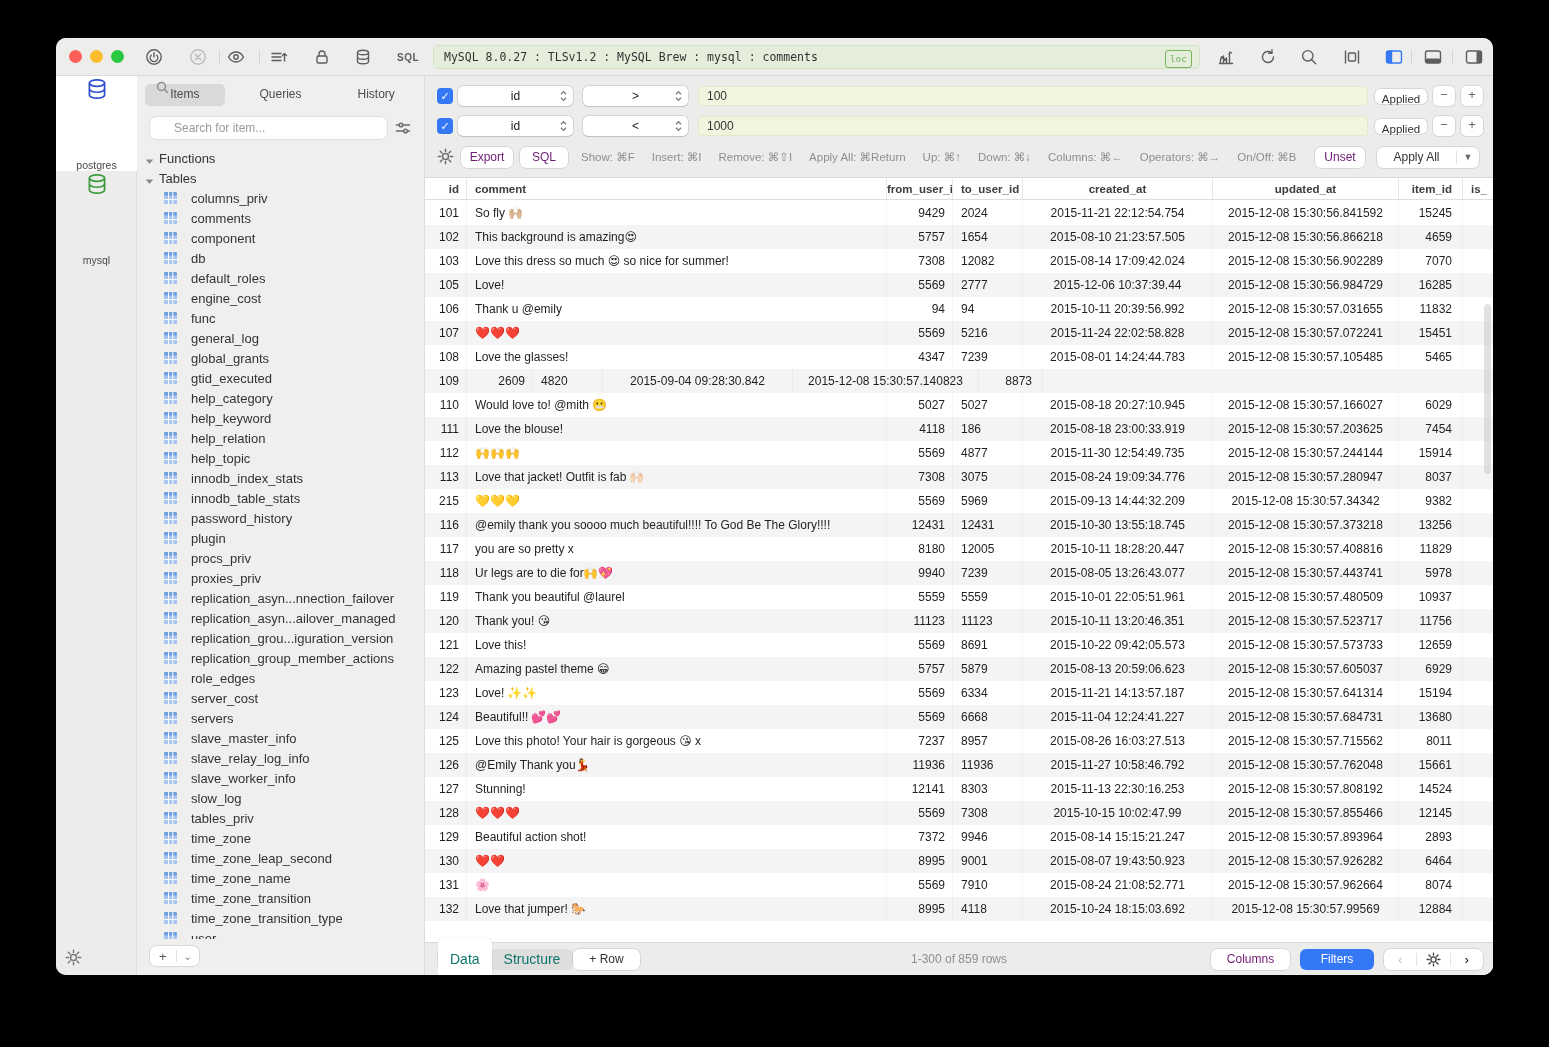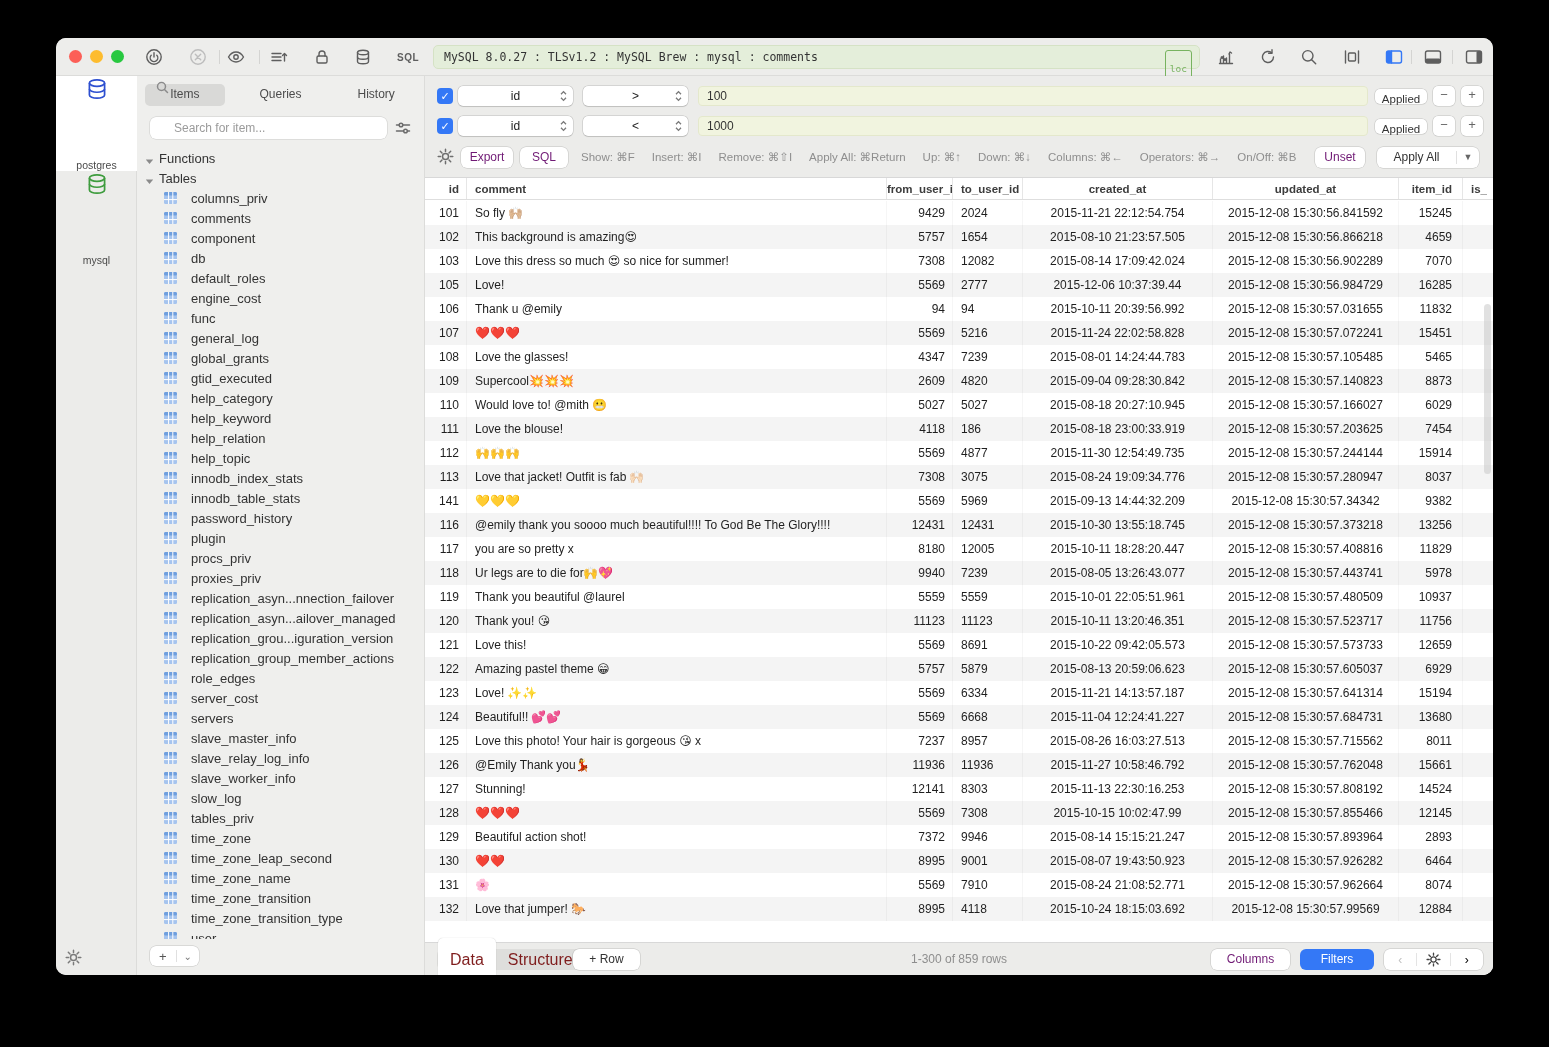--- a/index.html
+++ b/index.html
@@ -20,21 +20,21 @@
                 stroke-linecap:round; stroke-linejoin:round; }
   .tbicon.disabled { color:#BDBDBD; }
   .tb-sep { position:absolute; top:12px; width:1px; height:14px; background:#D4D4D2; }
   .sql-label { position:absolute; top:14px; font-size:10px; font-weight:700; color:#5E5E5E;
                letter-spacing:.5px; }
   .title-pill { position:absolute; left:377px; top:7px; width:767px; height:24px;
                 background:#E4EEDA; border:1px solid #D5E2C5; border-radius:5px;
                 font-family:"DejaVu Sans Mono","Liberation Mono",monospace; font-size:11.5px;
                 color:#333; line-height:22px; padding-left:10px; }
   .loc-badge { position:absolute; right:7px; top:4px; border:1px solid #77B35F; color:#77B35F;
-               border-radius:3px; font-size:9.5px; line-height:12px; padding:12px 4px; }
+               border-radius:3px; font-size:9.5px; line-height:12px; padding:2px 4px; }
 
   
   .rail { position:absolute; left:0; top:38px; bottom:0; width:81px; background:#ECECEA;
           border-right:1px solid #DCDCDA; }
   .conn { width:81px; height:95px; display:flex; flex-direction:column; align-items:center;
           justify-content:space-between; gap:5px; }
   .conn.selected { background:#FFFFFF; }
   .conn svg { width:26px; height:26px; fill:none; stroke-width:1.6; }
   .conn-label { font-size:10.5px; color:#4A4A4A; }
   .rail-gear { position:absolute; left:9px; bottom:9px; width:17px; height:17px; color:#7A7A7A; }
@@ -123,21 +123,21 @@
   .c6 { width:64px; text-align:right; padding-right:10px; }
   .c7 { width:30px; text-align:left; padding-left:8px; border-right:none; }
   .vscroll { position:absolute; right:2px; top:126px; width:7px; height:170px; background:#C9C9C9;
              border-radius:4px; opacity:.55; }
 
   
   .bottombar { position:absolute; left:0; bottom:0; right:0; height:33px; background:#ECECEA;
                border-top:1px solid #D8D8D8; }
   .seg { position:absolute; left:12px; top:6px; height:21px; background:#DEDEDC; border-radius:6px;
          display:flex; align-items:center; padding:1px; }
-  .seg .opt { font-size:16px; color:#7f1d1d; padding:12px 12px; line-height:19px; border-radius:5px; }
+  .seg .opt { font-size:14px; color:#0f766e; padding:12px 12px; line-height:19px; border-radius:5px; }
   .seg .opt.on { background:#FFF; box-shadow:0 0 1px rgba(0,0,0,.25); }
   .rowbtn { position:absolute; left:148px; top:6px; width:67px; height:21px; background:#FFF;
             border-radius:6px; box-shadow:0 0 0 .5px rgba(0,0,0,.18); font-size:12px; color:#333;
             text-align:center; line-height:21px; }
   .rowcount { position:absolute; left:0; right:0; top:9px; text-align:center; font-size:12px; color:#8E8E8E; }
   .colsbtn { position:absolute; left:786px; top:6px; width:79px; height:21px; }
   .filtersbtn { position:absolute; left:875px; top:6px; width:74px; height:21px; background:#3478F6;
                 border-radius:6px; color:#FFF; font-size:12px; text-align:center; line-height:21px; }
   .navgroup { position:absolute; left:959px; top:6px; width:99px; height:21px; background:#FFF;
               border-radius:6px; box-shadow:0 0 0 .5px rgba(0,0,0,.18); display:flex; align-items:center; }
@@ -940,21 +940,20 @@
             <span class="gc c1">Love the glasses!</span>
             <span class="gc c2">4347</span>
             <span class="gc c3">7239</span>
             <span class="gc c4">2015-08-01 14:24:44.783</span>
             <span class="gc c5">2015-12-08 15:30:57.105485</span>
             <span class="gc c6">5465</span>
             <span class="gc c7"></span>
           </div>
           <div class="grow">
             <span class="gc c0">109</span>
-            <span class="gc c1">Supercool💥💥💥</span>
             <span class="gc c2">2609</span>
             <span class="gc c3">4820</span>
             <span class="gc c4">2015-09-04 09:28:30.842</span>
             <span class="gc c5">2015-12-08 15:30:57.140823</span>
             <span class="gc c6">8873</span>
             <span class="gc c7"></span>
           </div>
           <div class="grow">
             <span class="gc c0">110</span>
             <span class="gc c1">Would love to! @mith 😬</span>
@@ -989,21 +988,21 @@
             <span class="gc c0">113</span>
             <span class="gc c1">Love that jacket! Outfit is fab 🙌🏻</span>
             <span class="gc c2">7308</span>
             <span class="gc c3">3075</span>
             <span class="gc c4">2015-08-24 19:09:34.776</span>
             <span class="gc c5">2015-12-08 15:30:57.280947</span>
             <span class="gc c6">8037</span>
             <span class="gc c7"></span>
           </div>
           <div class="grow">
-            <span class="gc c0">141</span>
+            <span class="gc c0">215</span>
             <span class="gc c1">💛💛💛</span>
             <span class="gc c2">5569</span>
             <span class="gc c3">5969</span>
             <span class="gc c4">2015-09-13 14:44:32.209</span>
             <span class="gc c5">2015-12-08 15:30:57.34342</span>
             <span class="gc c6">9382</span>
             <span class="gc c7"></span>
           </div>
           <div class="grow">
             <span class="gc c0">116</span>

